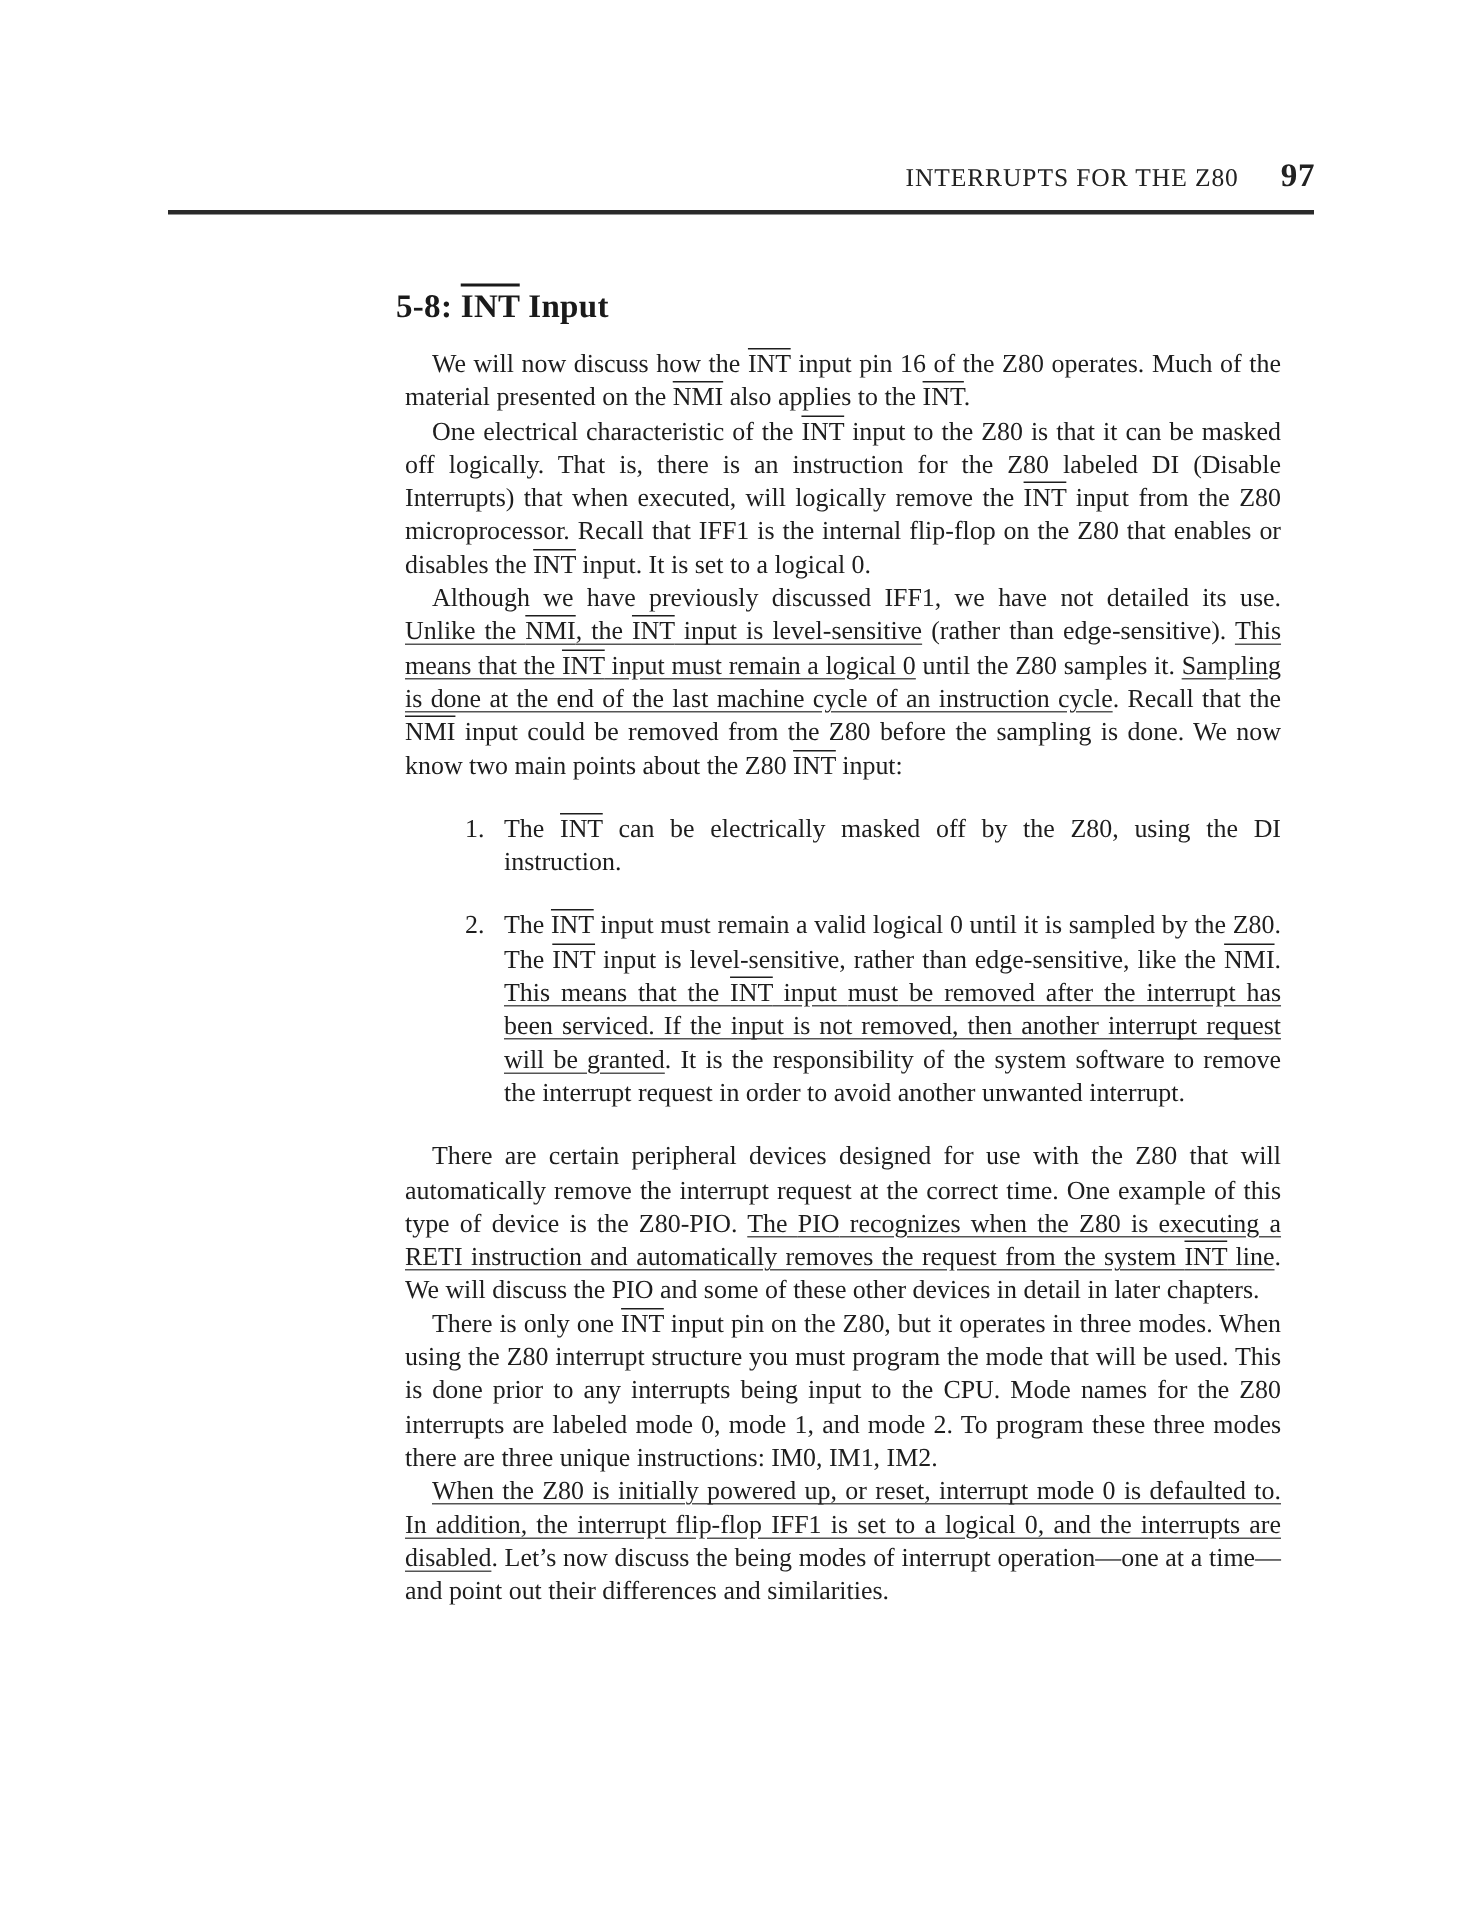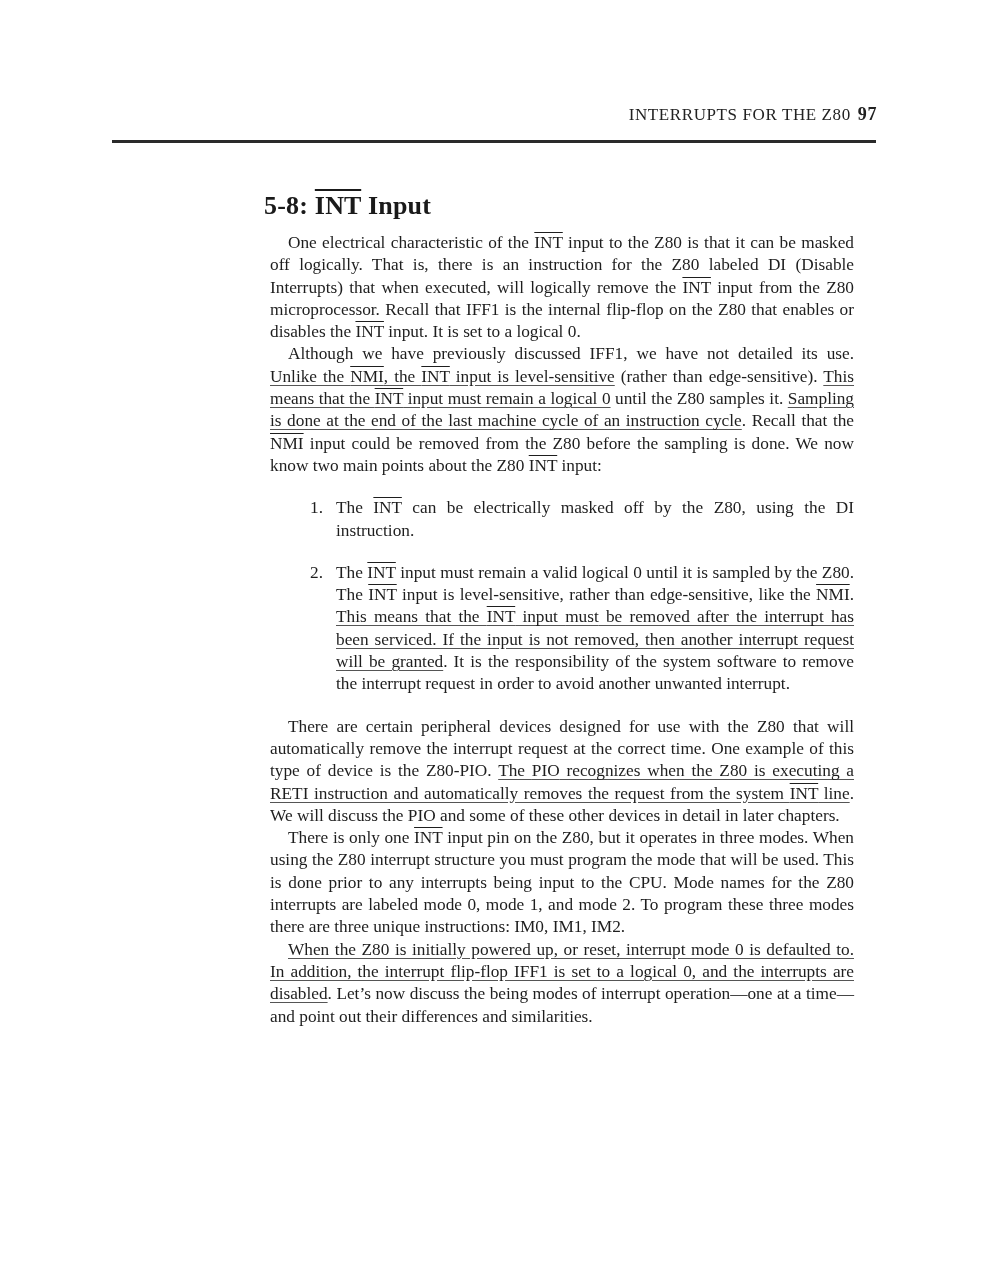--- a/index.html
+++ b/index.html
@@ -18,35 +18,35 @@
     .running-head {
       position: absolute;
       top: 104px;
       left: 0;
       width: 877px;
       text-align: right;
       font-size: 17px;
       letter-spacing: 0.6px;
       color: #222;
     }
-    .running-head .title { margin-right: 7px; }
-    .running-head .page-num { font-weight: bold; font-size: 18px; }
+    .running-head .title { margin-right: 28px; }
+    .running-head .page-num { font-weight: bold; font-size: 22px; }
     .rule {
       position: absolute;
       top: 140px;
       left: 112px;
       width: 764px;
       height: 3px;
       background: #2a2a2a;
     }
     .section-title {
       position: absolute;
       top: 191px;
       left: 264px;
-      font-size: 26px;
+      font-size: 22px;
       font-weight: bold;
       color: #1a1a1a;
       letter-spacing: 0.2px;
     }
     .ov { text-decoration: overline; }
     .body-text {
       position: absolute;
       top: 232px;
       left: 270px;
       width: 584px;
@@ -91,20 +91,21 @@
 <div class="rule"></div>
 
 <div class="section-title">
   <span>5-8:</span>
   <span class="ov">INT</span>
   <span>Input</span>
 </div>
 
 <div class="body-text">
 
+  <p><span>We will now discuss how the </span><span class="ov">INT</span><span> input pin 16 of the Z80 operates. Much of the material presented on the </span><span class="ov">NMI</span><span> also applies to the </span><span class="ov">INT</span><span>.</span></p>
 
   <p><span>One electrical characteristic of the </span><span class="ov">INT</span><span> input to the Z80 is that it can be masked off logically. That is, there is an instruction for the Z80 labeled DI (Disable Interrupts) that when executed, will logically remove the </span><span class="ov">INT</span><span> input from the Z80 microprocessor. Recall that IFF1 is the internal flip-flop on the Z80 that enables or disables the </span><span class="ov">INT</span><span> input. It is set to a logical 0.</span></p>
 
   <p><span>Although we have previously discussed IFF1, we have not detailed its use. </span><span class="ul"><span>Unlike the </span><span class="ov">NMI</span><span>, the </span><span class="ov">INT</span><span> input is level-sensitive</span></span><span> (rather than edge-sensitive). </span><span class="ul"><span>This means that the </span><span class="ov">INT</span><span> input must remain a logical 0</span></span><span> until the Z80 samples it. </span><span class="ul">Sampling is done at the end of the last machine cycle of an instruction cycle</span><span>. Recall that the </span><span class="ov">NMI</span><span> input could be removed from the Z80 before the sampling is done. We now know two main points about the Z80 </span><span class="ov">INT</span><span> input:</span></p>
 
   <ol class="list">
     <li><span class="num">1.</span><span>The </span><span class="ov">INT</span><span> can be electrically masked off by the Z80, using the DI instruction.</span></li>
     <li><span class="num">2.</span><span>The </span><span class="ov">INT</span><span> input must remain a valid logical 0 until it is sampled by the Z80. The </span><span class="ov">INT</span><span> input is level-sensitive, rather than edge-sensitive, like the </span><span class="ov">NMI</span><span>. </span><span class="ul"><span>This means that the </span><span class="ov">INT</span><span> input </span><span class="it">must</span><span> be removed after the interrupt has been serviced. If the input is not removed, then another interrupt request will be granted</span></span><span>. It is the responsibility of the system software to remove the interrupt request in order to avoid another unwanted interrupt.</span></li>
   </ol>
 

